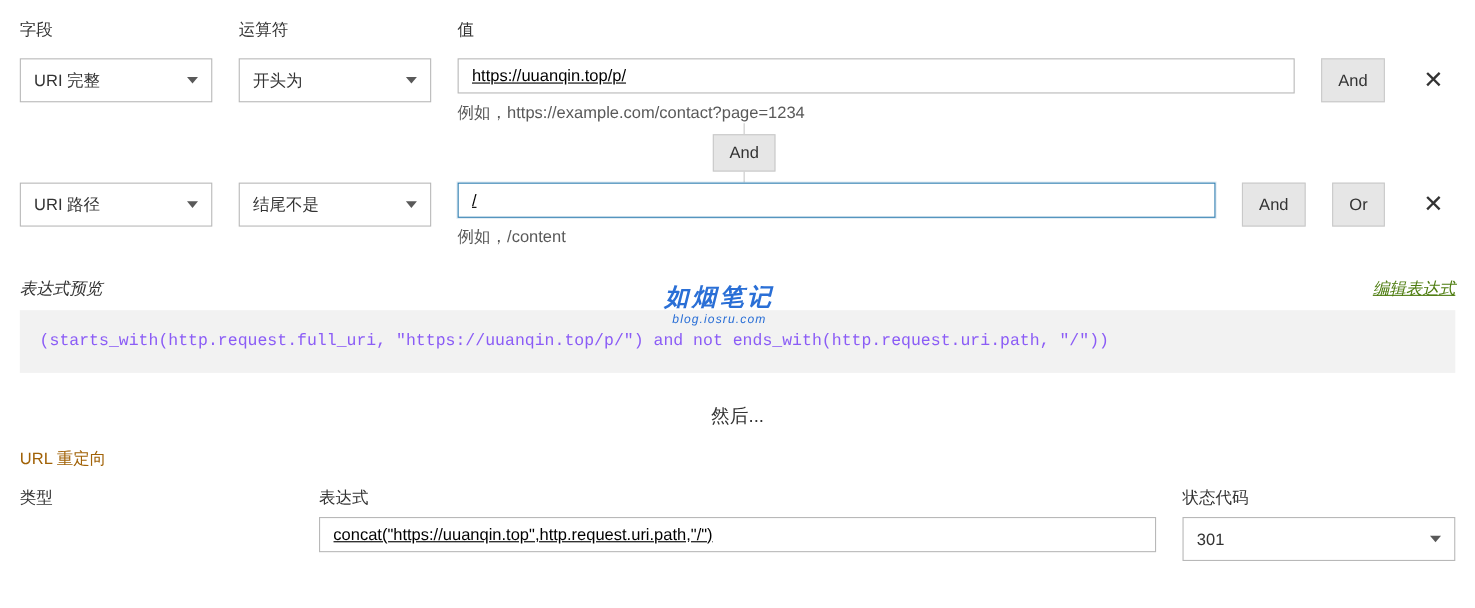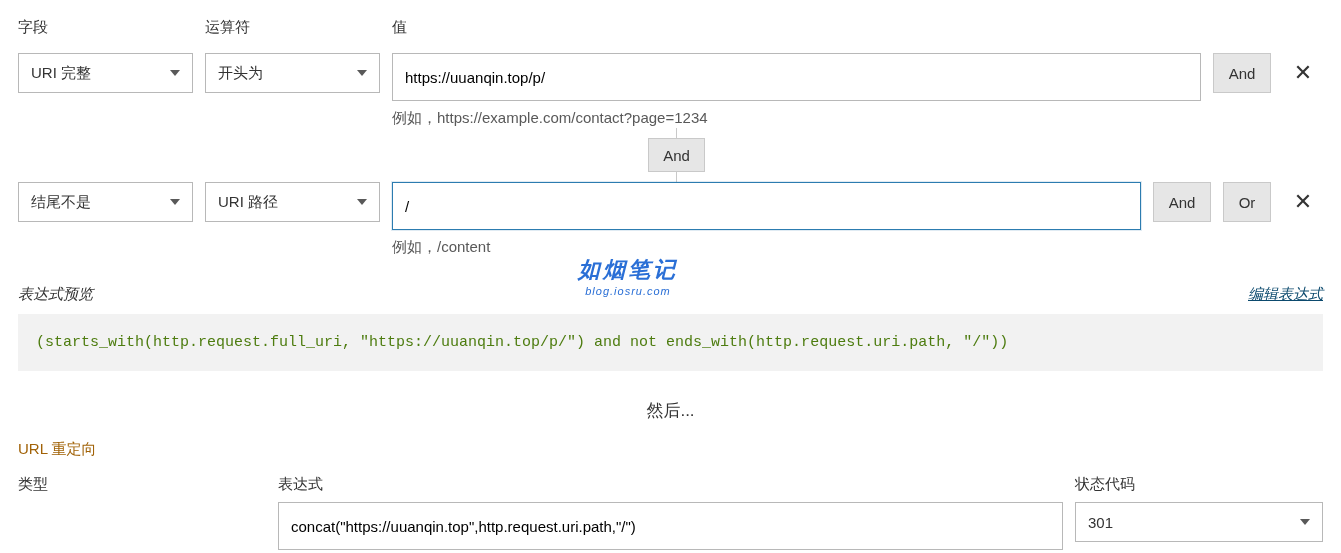--- a/index.html
+++ b/index.html
@@ -1,35 +1,35 @@
 <!DOCTYPE html>
 <html><head>
 <meta charset="utf-8">
 <style>
 * { box-sizing: border-box; margin: 0; padding: 0; }
 body { font-family: -apple-system, BlinkMacSystemFont, "Segoe UI", Arial, sans-serif; font-size: 15px; color: #333; background: #fff; padding: 18px; width: 1341px; }
 .label { font-size: 15px; color: #333; margin-bottom: 8px; }
-.row { display: flex; align-items: flex-start; gap: 12px; }
+.row { display: flex; align-items: flex-start; gap: 24px; }
 .col { display: flex; flex-direction: column; }
 .select { position: relative; display: flex; align-items: center; justify-content: space-between; height: 40px; padding: 11px 12px; border: 1px solid #b8b8b8; background: #fff; cursor: pointer; font-size: 15px; }
 .select .caret { width: 0; height: 0; border-left: 5px solid transparent; border-right: 5px solid transparent; border-top: 6px solid #595959; }
-.input { height: 48px; padding: 0 12px; border: 1px solid #b8b8b8; font-size: 15px; outline: none; }
+.input { height: 32px; padding: 0 12px; border: 1px solid #b8b8b8; font-size: 15px; outline: none; text-decoration: underline; }
 .input.focus { border: 1px solid #2c7cb0; box-shadow: 0 0 0 1px rgba(44,124,176,0.15); }
 .btn { height: 40px; padding: 0 18px; border: 1px solid #c9c9c9; background: #e6e6e6; cursor: pointer; font-size: 15px; display: flex; align-items: center; justify-content: center; }
 .btn-small { height: 34px; padding: 0 14px; border: 1px solid #c9c9c9; background: #e6e6e6; cursor: pointer; font-size: 15px; display: flex; align-items: center; justify-content: center; }
 .close-x { font-size: 22px; color: #333; cursor: pointer; width: 40px; height: 40px; display: flex; align-items: center; justify-content: center; }
 .hint { color: #595959; font-size: 15px; margin-top: 8px; }
 .connector { display: flex; flex-direction: column; align-items: center; }
 .conn-line { width: 1px; height: 10px; background: #c9c9c9; }
 .preview-hdr { display: flex; justify-content: space-between; align-items: center; margin-top: 28px; margin-bottom: 10px; font-style: italic; }
-.link { color: #0c4a6e; text-decoration: underline; cursor: pointer; font-size: 15px; }
-.codebox { background: #f2f2f2; padding: 20px 18px; font-family: "Courier New", monospace; font-size: 15px; color: #4d7c0f; }
+.link { color: #4d7c0f; text-decoration: underline; cursor: pointer; font-size: 15px; }
+.codebox { background: #f2f2f2; padding: 20px 18px; font-family: "Courier New", monospace; font-size: 15px; color: #8b5cf6; }
 .then-hdr { font-weight: 400; font-size: 17px; margin-top: 28px; margin-bottom: 18px; text-align: center; }
 .url-redir { font-size: 15px; color: #a16207; margin-bottom: 16px; }
-.watermark { position: absolute; left: 578px; top: 255px; pointer-events: none; text-align: center; }
+.watermark { position: absolute; left: 604px; top: 255px; pointer-events: none; text-align: center; }
 .watermark .cn { color: #2a6fd6; font-size: 22px; font-style: italic; font-weight: 700; letter-spacing: 3px; }
 .watermark .en { color: #2a6fd6; font-size: 11px; font-style: italic; letter-spacing: 1px; }
 .field-col { width: 175px; }
 .op-col { width: 175px; }
 .val-col { flex: 1; }
 </style>
 </head>
 <body>
 
 <div class="row" style="margin-bottom:8px;">
@@ -75,29 +75,29 @@
   <div class="connector">
     <div class="conn-line"></div>
     <div class="btn-small">
         <span>And</span>
       </div>
     <div class="conn-line"></div>
   </div>
 </div>
 
 <div class="row">
+  <div class="col field-col">
+    <div class="select">
+      <span>URI 路径</span>
+      <span class="caret"></span>
+    </div>
+  </div>
   <div class="col op-col">
     <div class="select">
       <span>结尾不是</span>
-      <span class="caret"></span>
-    </div>
-  </div>
-  <div class="col field-col">
-    <div class="select">
-      <span>URI 路径</span>
       <span class="caret"></span>
     </div>
   </div>
   <div class="col val-col">
     <input class="input focus" value="/" style="">
     <div class="hint">例如，/content</div>
   </div>
   <div class="btn" style="width:58px;">
       <span>And</span>
     </div>

